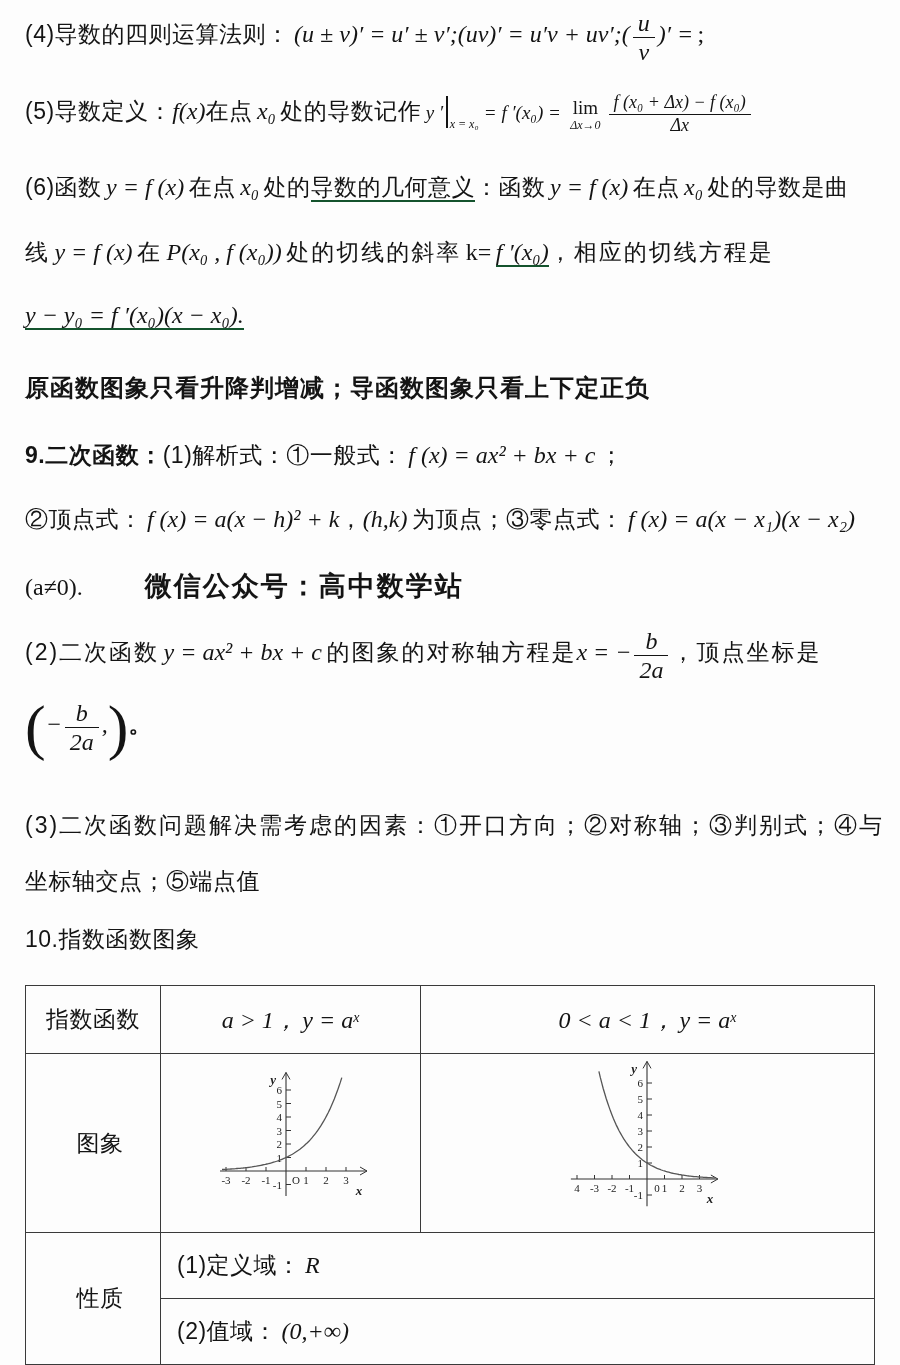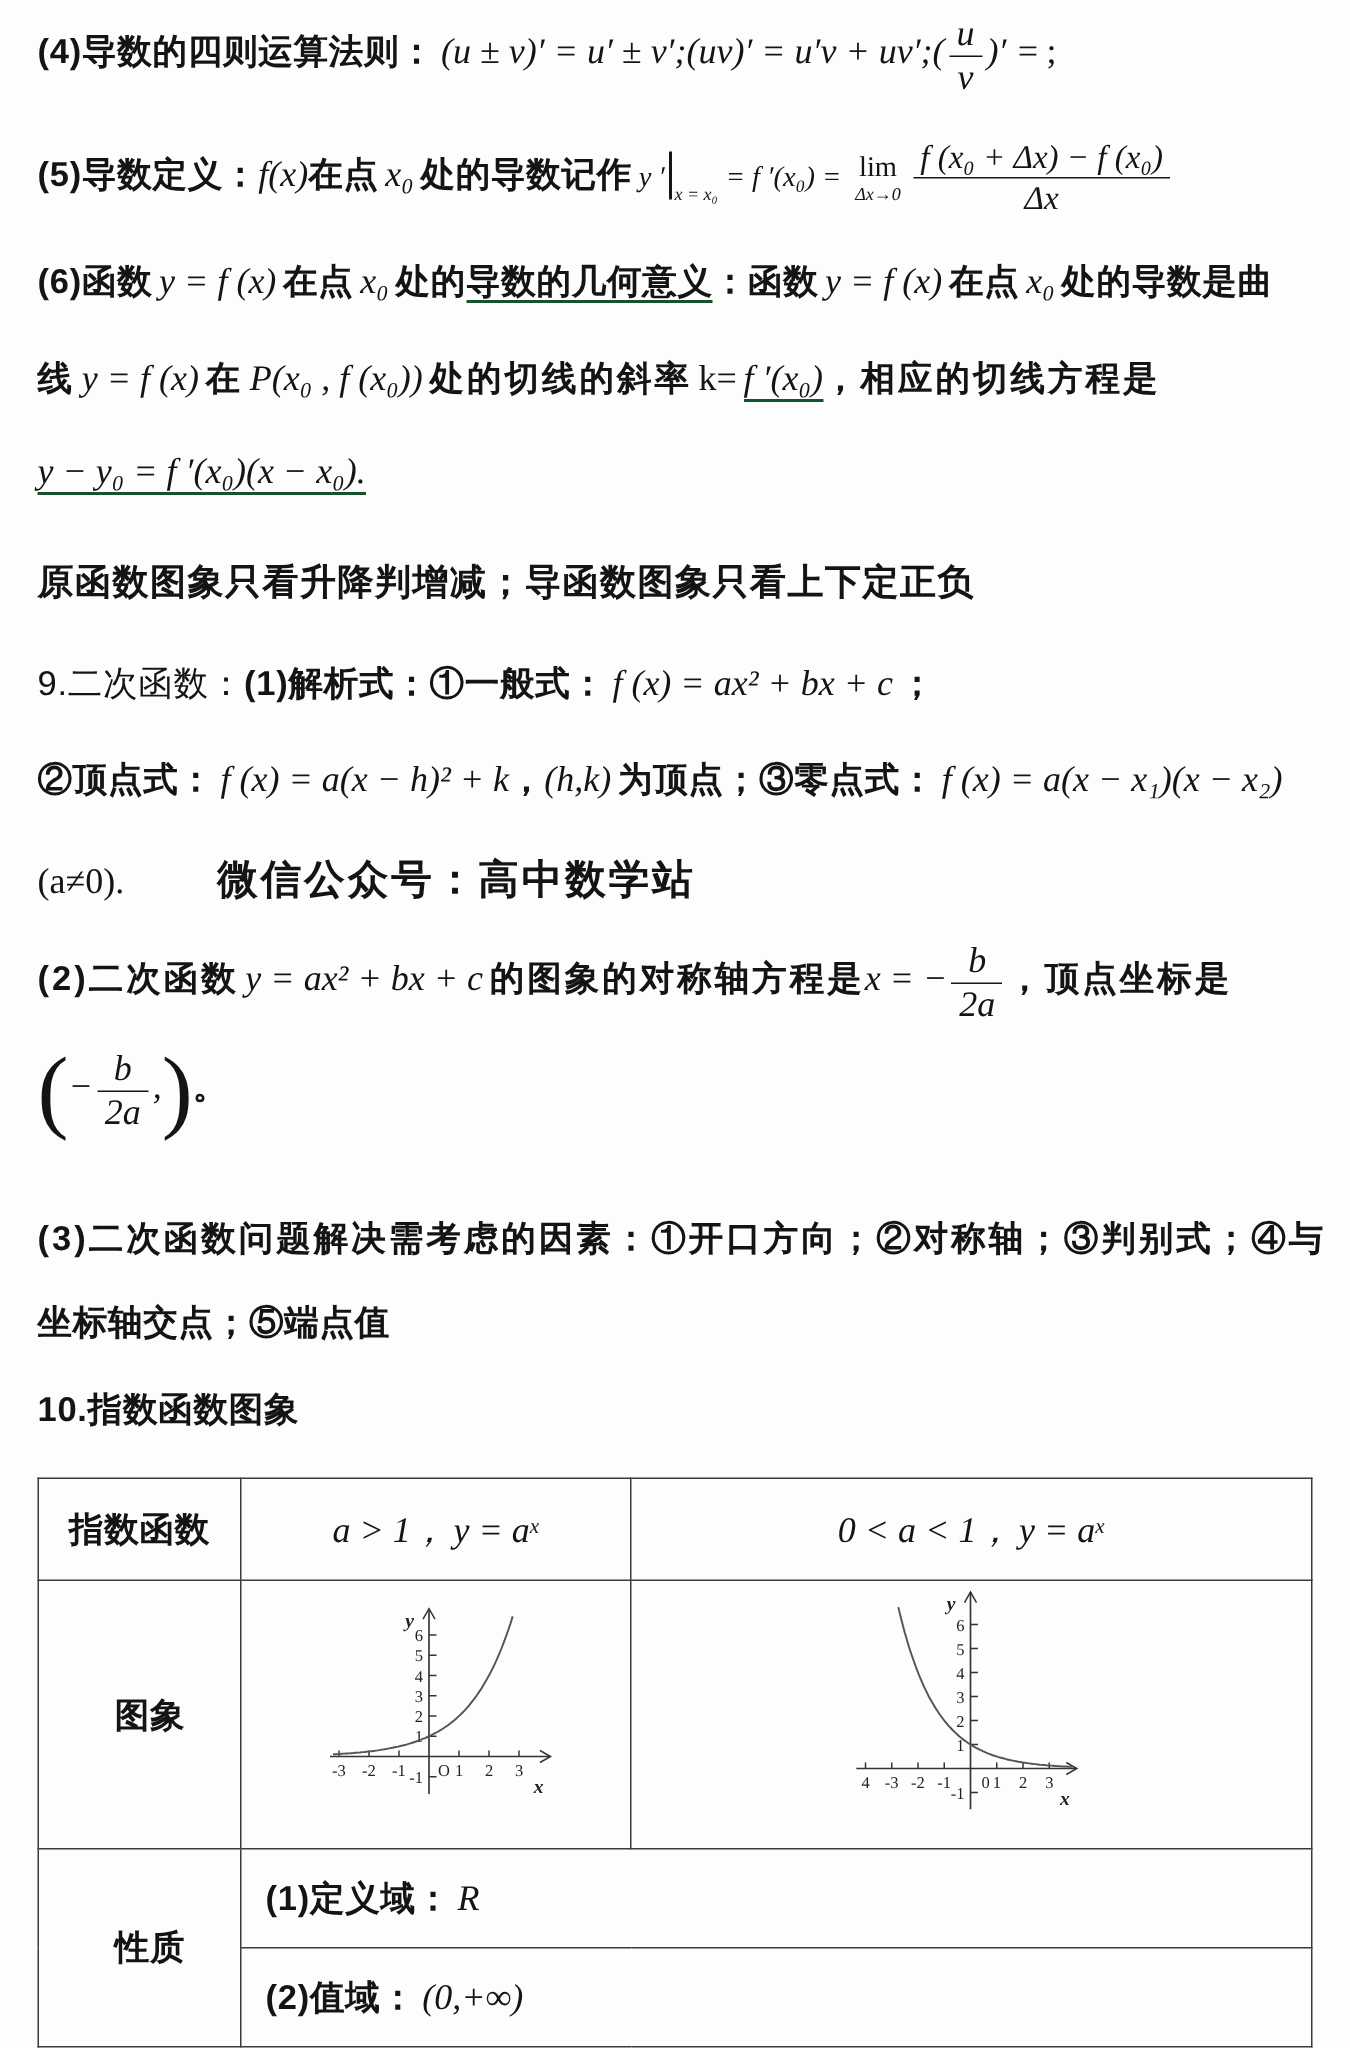--- a/index.html
+++ b/index.html
@@ -1,22 +1,22 @@
 <!DOCTYPE html>
 <html><head>
 <meta charset="utf-8">
 <style>
   html,body{margin:0;padding:0;}
   body{
     width:900px;height:1365px;background:#fdfdfd;color:#141414;
     font-family:"Liberation Sans",sans-serif;position:relative;overflow:hidden;
   }
   .line{position:absolute;left:25px;white-space:nowrap;}
-  .zh{font-weight:700;font-size:23px;letter-spacing:.5px;}
-  .zhb{font-weight:400;}
+  .zh{font-weight:400;font-size:23px;letter-spacing:.5px;}
+  .zhb{font-weight:700;}
   .sp .zh{letter-spacing:2px;}
   .math{font-family:"Liberation Serif",serif;font-style:italic;font-size:24px;letter-spacing:0;}
   .mup{font-style:normal;}
   .und{border-bottom:2px solid #14532d;padding-bottom:0;}
   .frac{display:inline-block;vertical-align:middle;text-align:center;line-height:1.1;margin:0 3px;}
   .frac .fn{display:block;border-bottom:1.5px solid #141414;padding:0 5px 1px;}
   .frac .fd{display:block;padding:1px 5px 0;}
   .smallmath{font-size:19px;}
   .smallmath .frac{margin:0 4px;}
   .ssub{font-size:12px;vertical-align:-9px;font-style:italic;font-family:"Liberation Serif",serif;}
@@ -46,21 +46,21 @@
   <div class="line" style="top:10px">
     <span class="zh">(4)导数的四则运算法则：</span>
     <span class="math">(u ± v)′ = u′ ± v′;(uv)′ = u′v + uv′;(</span><span class="math frac"><span class="fn">u</span><span class="fd">v</span></span><span class="math">)′ =</span>
     <span class="math mup">;</span>
   </div>
 
   <div class="line" style="top:93px">
     <span class="zh">(5)导数定义：</span><span class="math">f(x)</span><span class="zh">在点</span> <span class="math">x₀</span> <span class="zh">处的导数记作</span>
     <span class="smallmath"><span class="math" style="font-size:19px">y ′</span><span class="vbar"></span><span class="ssub">x = x₀</span>
     <span class="math" style="font-size:19px">= f ′(x₀) =</span>
-    <span class="lim math"><span class="l1">lim</span><span class="l2">Δx→0</span></span><span class="math frac" style="font-size:22px"><span class="fn">f (x₀ + Δx) − f (x₀)</span><span class="fd">Δx</span></span></span>
+    <span class="lim math"><span class="l1">lim</span><span class="l2">Δx→0</span></span><span class="math frac" style="font-size:18px"><span class="fn">f (x₀ + Δx) − f (x₀)</span><span class="fd">Δx</span></span></span>
   </div>
 
   <div class="line" style="top:172px">
     <span class="zh">(6)函数</span> <span class="math">y = f (x)</span> <span class="zh">在点</span> <span class="math">x₀</span> <span class="zh">处的</span><span class="zh und">导数的几何意义</span><span class="zh">：函数</span> <span class="math">y = f (x)</span> <span class="zh">在点</span> <span class="math">x₀</span> <span class="zh">处的导数是曲</span>
   </div>
   <div class="line sp" style="top:237px">
     <span class="zh">线</span> <span class="math">y = f (x)</span> <span class="zh">在</span> <span class="math">P(x₀ , f (x₀))</span> <span class="zh">处的切线的斜率</span> <span class="math mup">k=</span> <span class="math und">f ′(x₀)</span><span class="zh">，相应的切线方程是</span>
   </div>
   <div class="line" style="top:302px">
     <span class="math und">y − y₀ = f ′(x₀)(x − x₀).</span>

